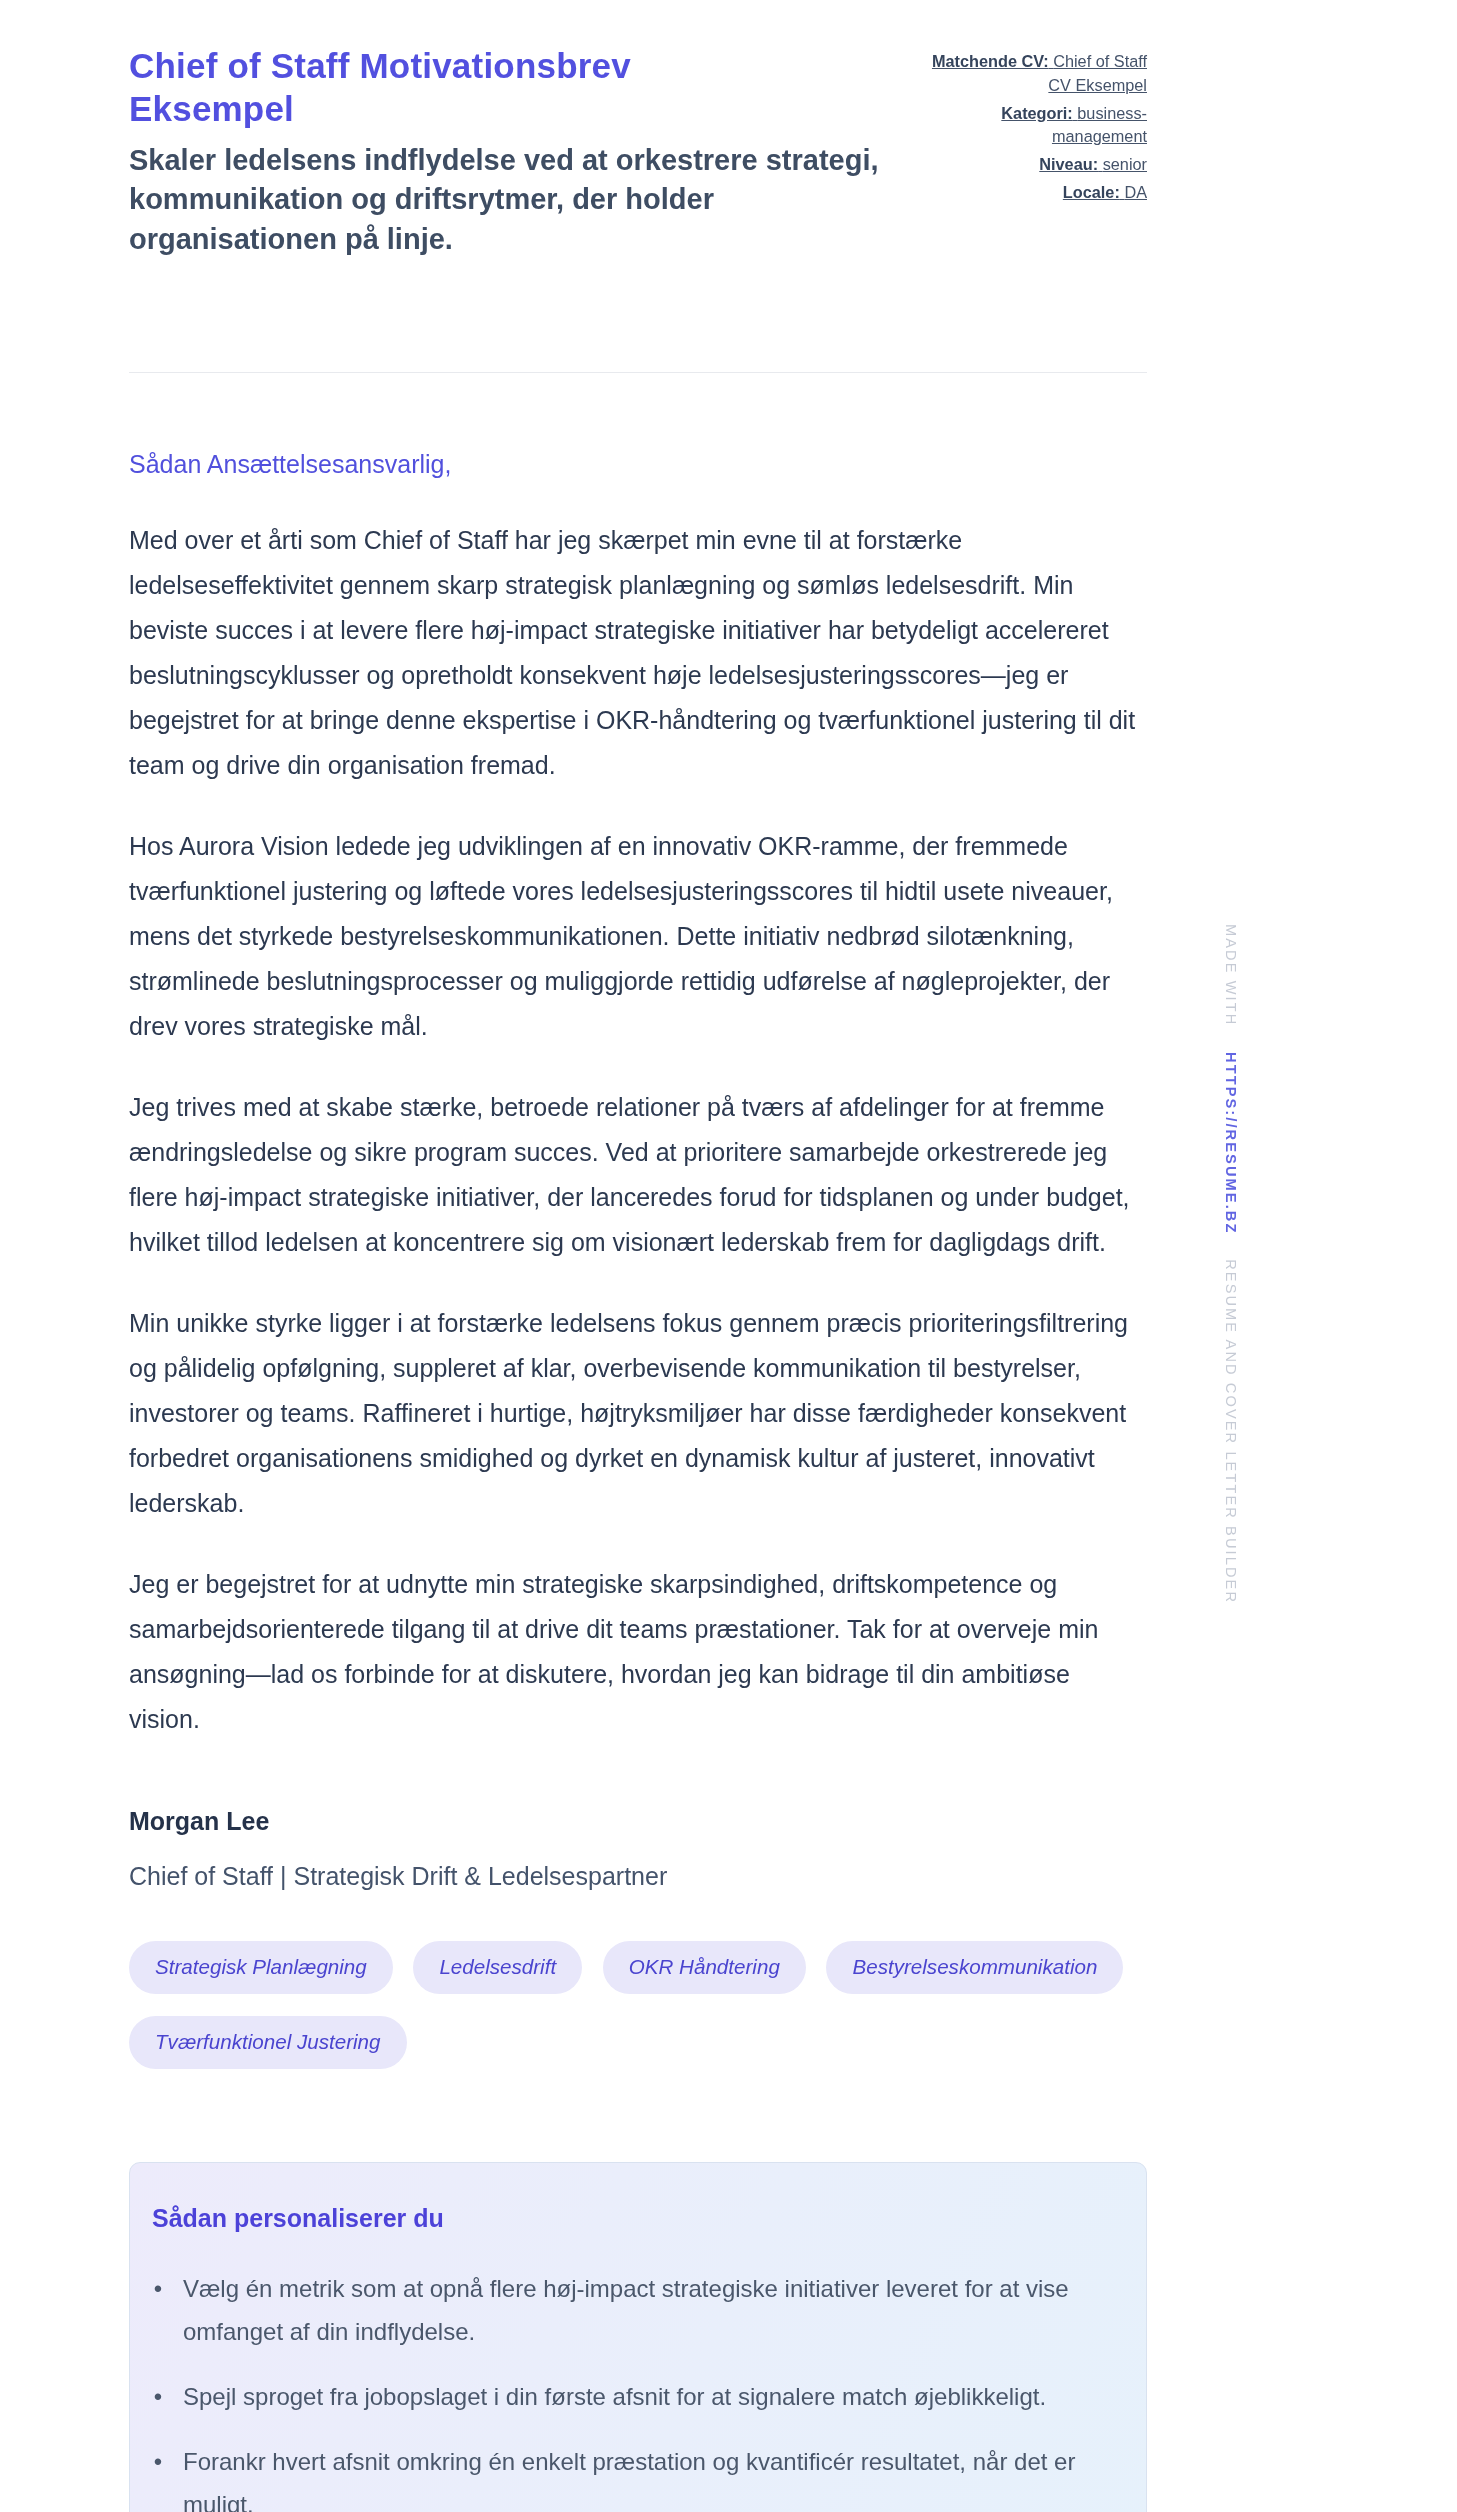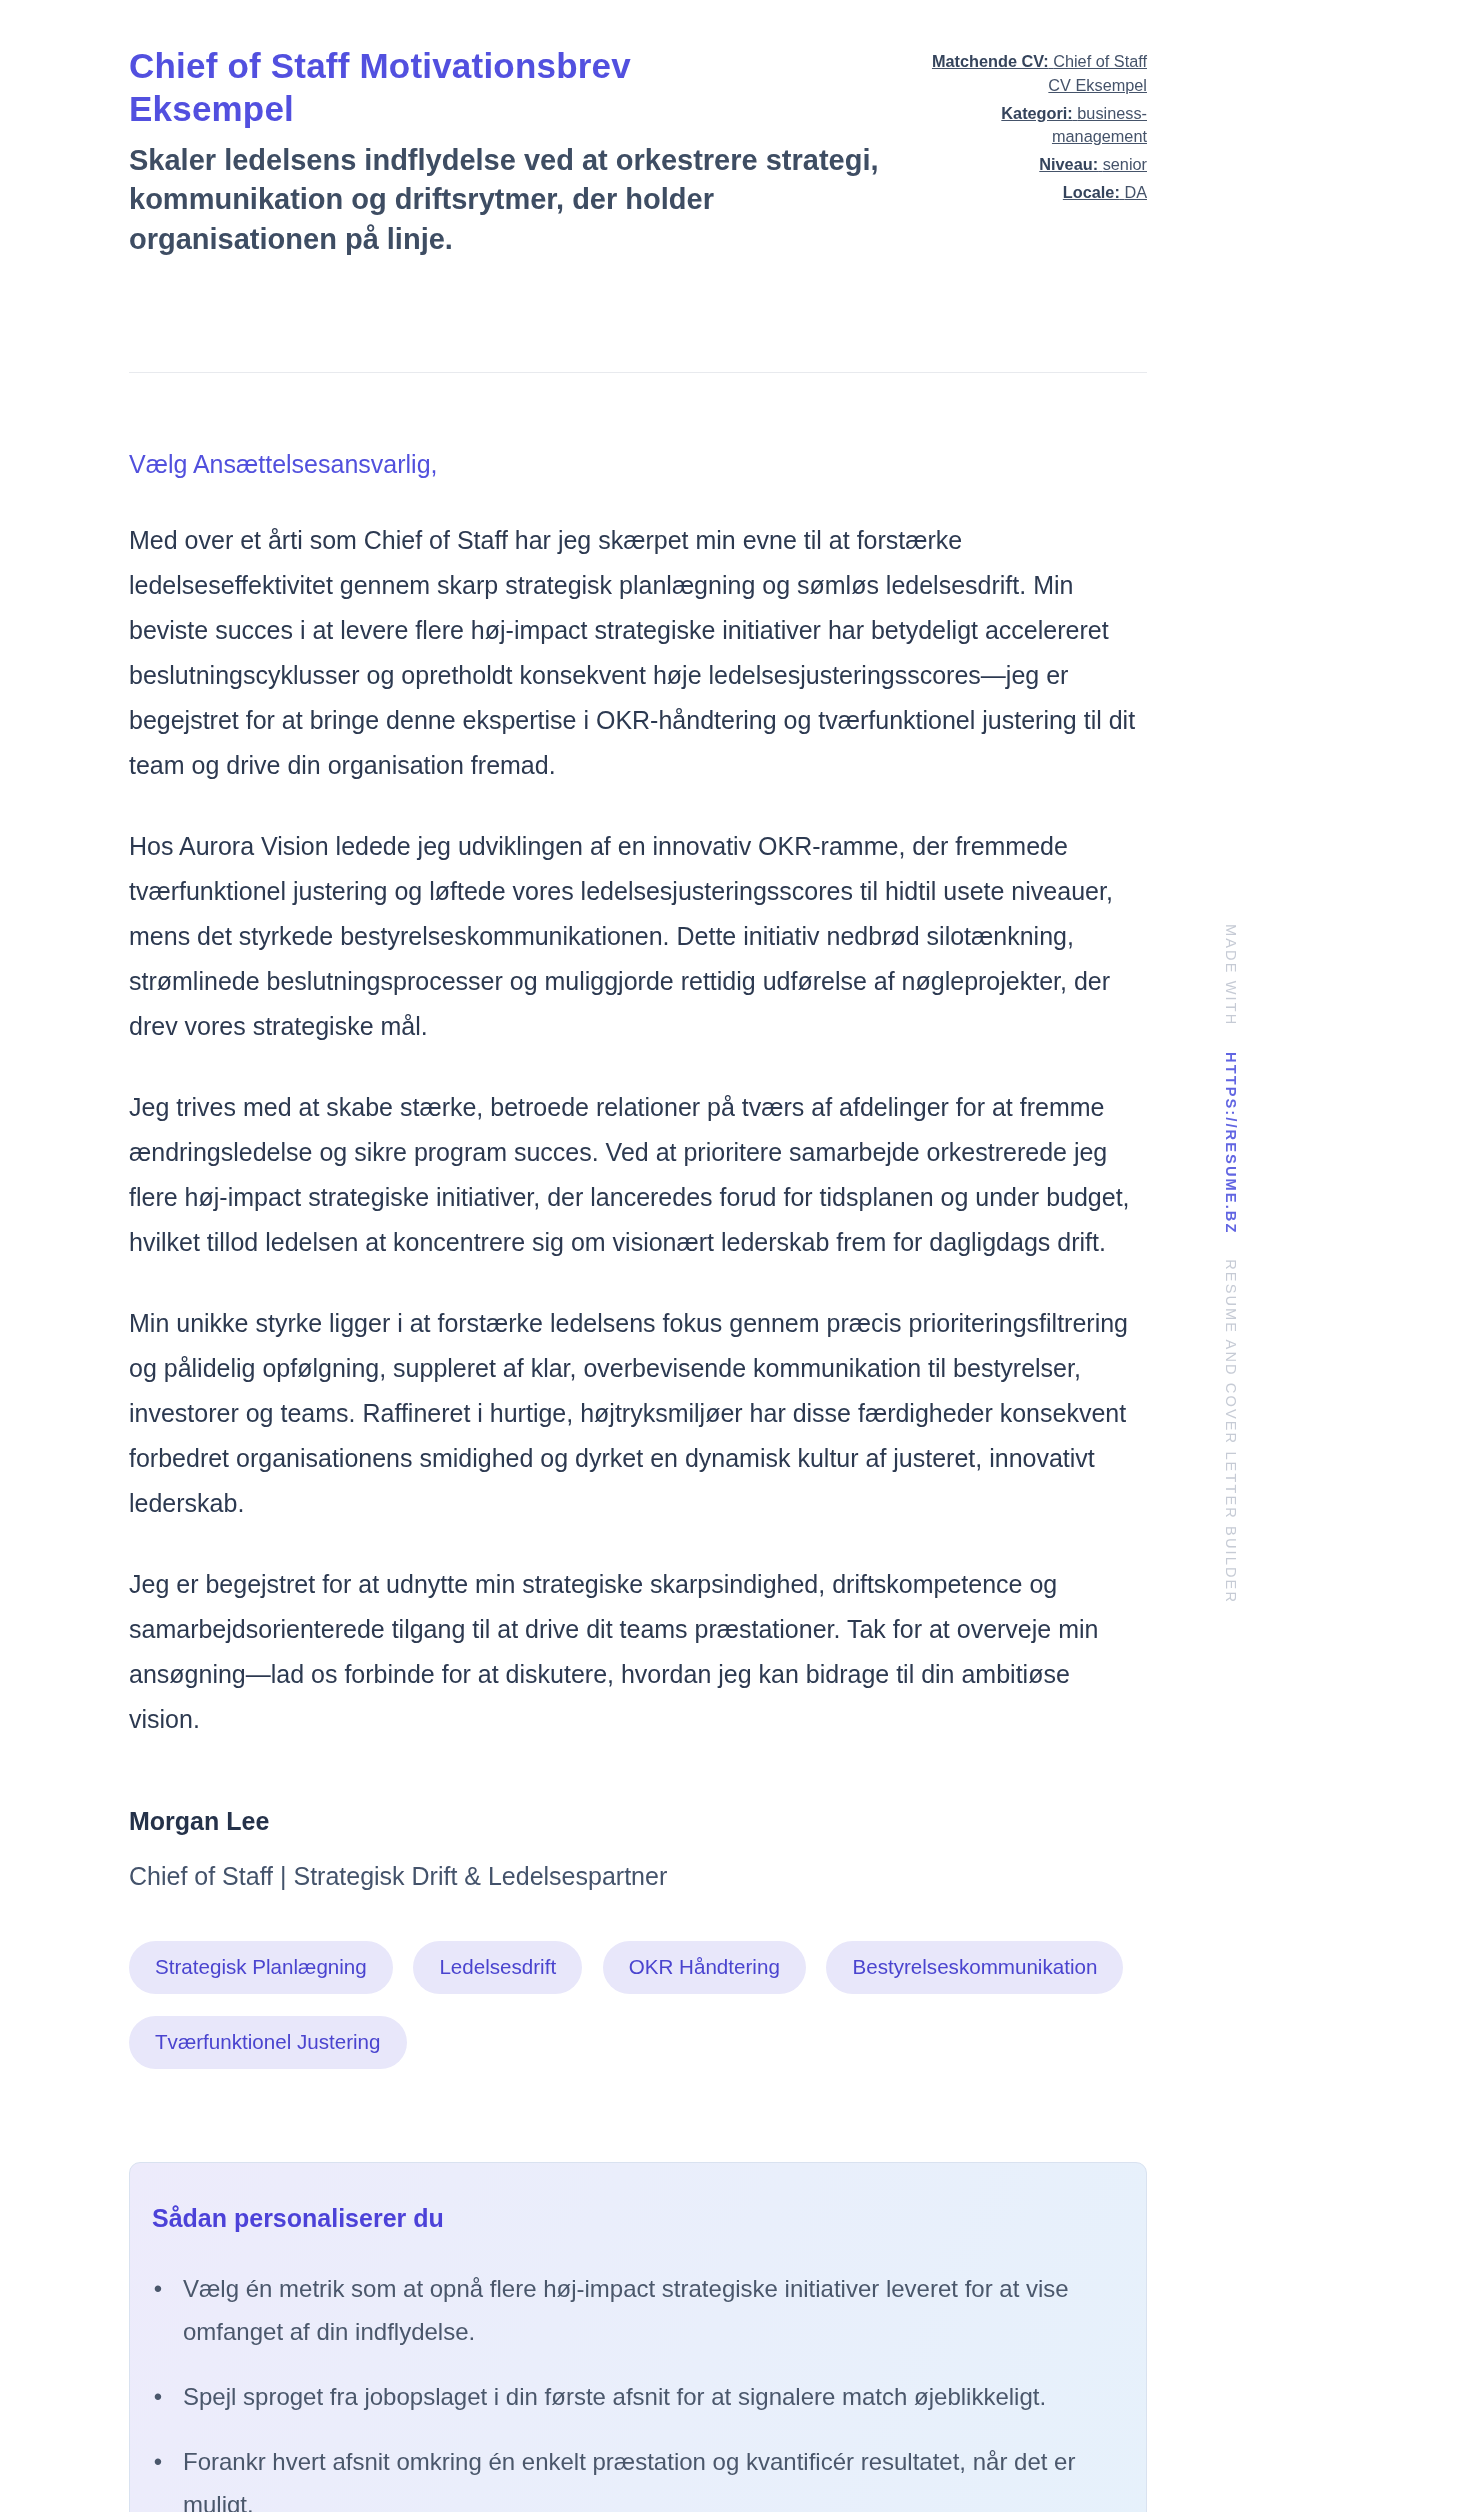--- a/index.html
+++ b/index.html
@@ -78,20 +78,21 @@
     font-size:25px;
     color:#44536b;
   }
   
   .tags{
     margin-top:50px;
     max-width:1192px;
     display:flex;
     flex-wrap:wrap;
     gap:22px 20.6px;
+    font-style:italic;
   }
   .tag{
     display:inline-block;
     background:#e8e7fa;
     color:#4a44cf;
     font-size:20.6px;
     line-height:1;
     padding:16.3px 26px;
     border-radius:857px;
     white-space:nowrap;
@@ -181,21 +182,21 @@
         <div class="meta-row">
           <strong>Locale:</strong>
           <span>DA</span>
         </div>
       </aside>
     </header>
 
     <hr class="divider">
 
     <section class="letter">
-      <p class="greeting">Vælg Ansættelsesansvarlig,</p>
+      <p class="greeting">Sådan Ansættelsesansvarlig,</p>
       <p class="para">Med over et årti som Chief of Staff har jeg skærpet min evne til at forstærke ledelseseffektivitet gennem skarp strategisk planlægning og sømløs ledelsesdrift. Min beviste succes i at levere flere høj-impact strategiske initiativer har betydeligt accelereret beslutningscyklusser og opretholdt konsekvent høje ledelsesjusteringsscores—jeg er begejstret for at bringe denne ekspertise i OKR-håndtering og tværfunktionel justering til dit team og drive din organisation fremad.</p>
       <p class="para">Hos Aurora Vision ledede jeg udviklingen af en innovativ OKR-ramme, der fremmede tværfunktionel justering og løftede vores ledelsesjusteringsscores til hidtil usete niveauer, mens det styrkede bestyrelseskommunikationen. Dette initiativ nedbrød silotænkning, strømlinede beslutningsprocesser og muliggjorde rettidig udførelse af nøgleprojekter, der drev vores strategiske mål.</p>
       <p class="para">Jeg trives med at skabe stærke, betroede relationer på tværs af afdelinger for at fremme ændringsledelse og sikre program succes. Ved at prioritere samarbejde orkestrerede jeg flere høj-impact strategiske initiativer, der lanceredes forud for tidsplanen og under budget, hvilket tillod ledelsen at koncentrere sig om visionært lederskab frem for dagligdags drift.</p>
       <p class="para">Min unikke styrke ligger i at forstærke ledelsens fokus gennem præcis prioriteringsfiltrering og pålidelig opfølgning, suppleret af klar, overbevisende kommunikation til bestyrelser, investorer og teams. Raffineret i hurtige, højtryksmiljøer har disse færdigheder konsekvent forbedret organisationens smidighed og dyrket en dynamisk kultur af justeret, innovativt lederskab.</p>
       <p class="para">Jeg er begejstret for at udnytte min strategiske skarpsindighed, driftskompetence og samarbejdsorienterede tilgang til at drive dit teams præstationer. Tak for at overveje min ansøgning—lad os forbinde for at diskutere, hvordan jeg kan bidrage til din ambitiøse vision.</p>
       <p class="sig-name">Morgan Lee</p>
       <p class="sig-role">Chief of Staff | Strategisk Drift &amp; Ledelsespartner</p>
     </section>
 
     <div class="tags">

